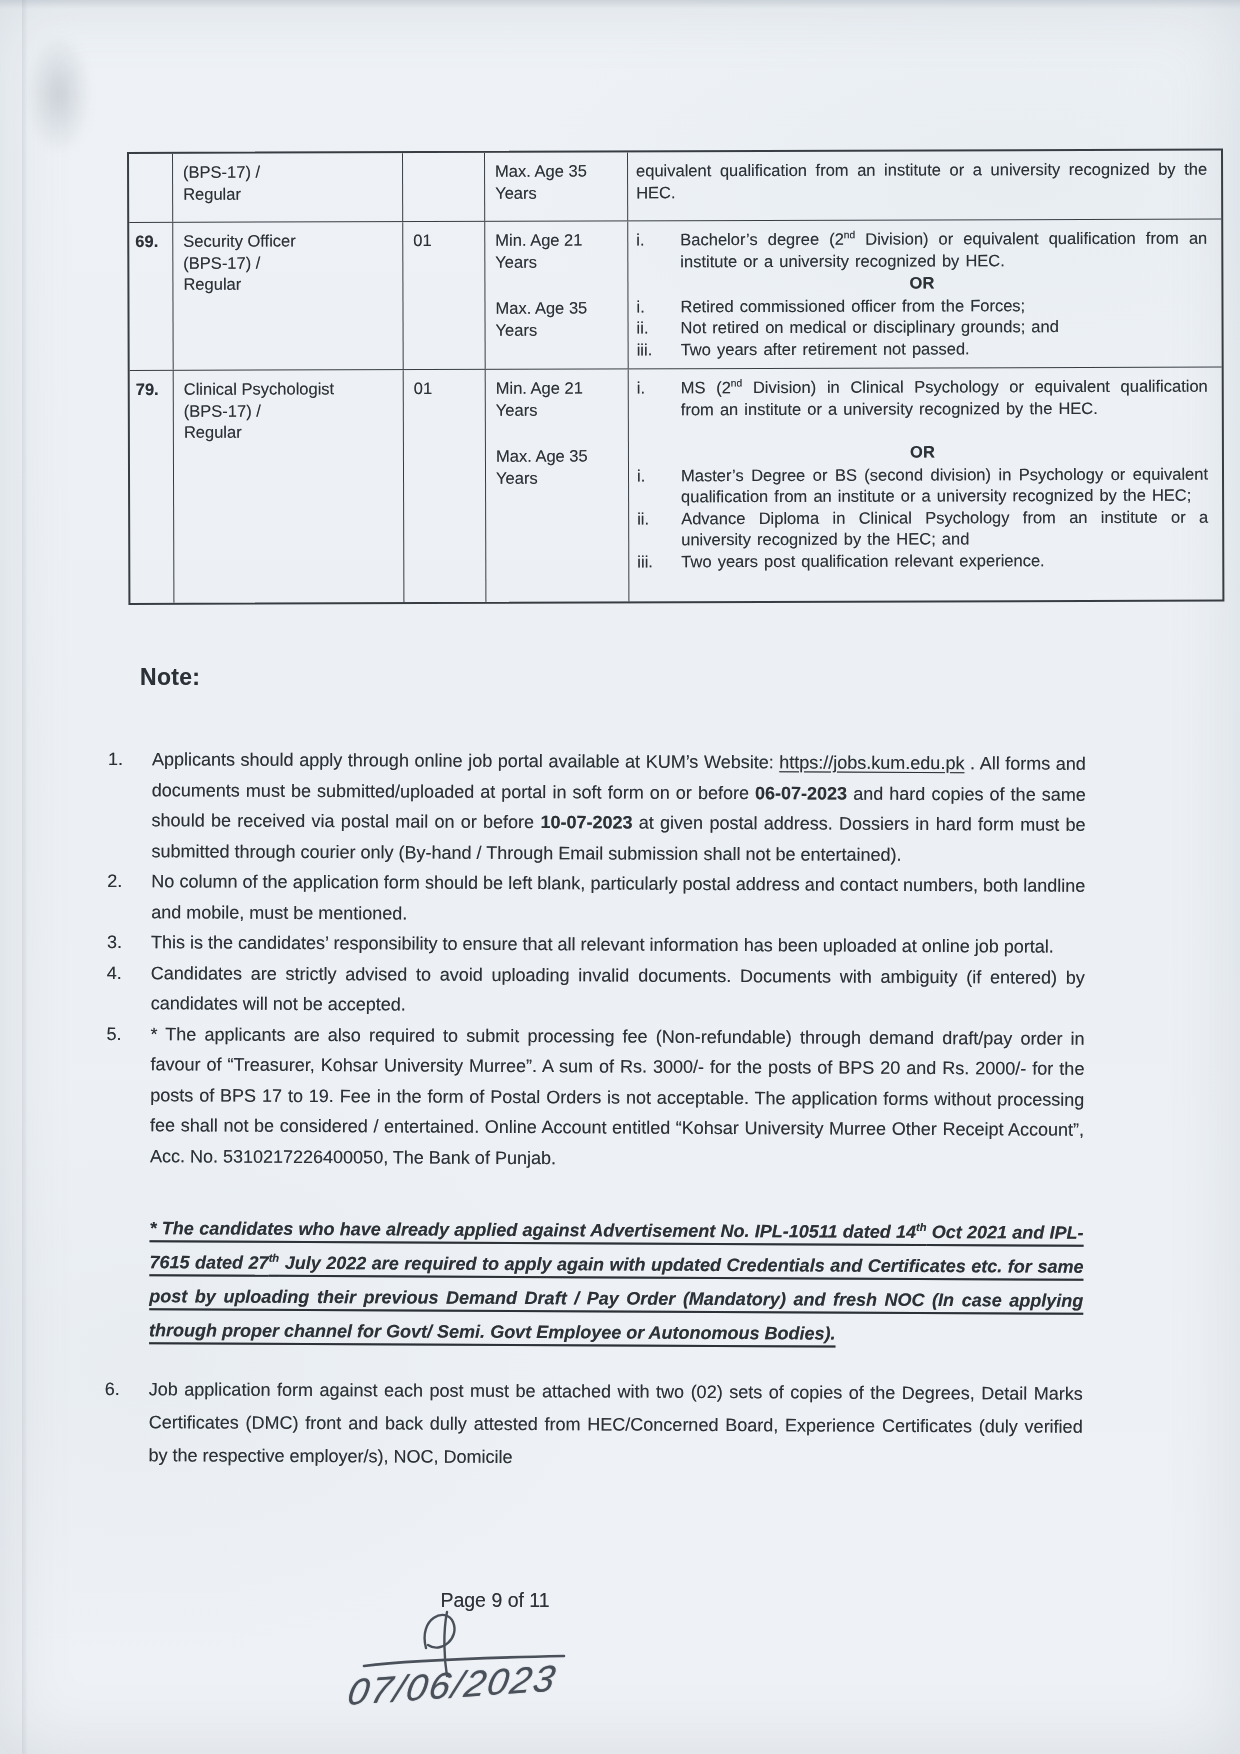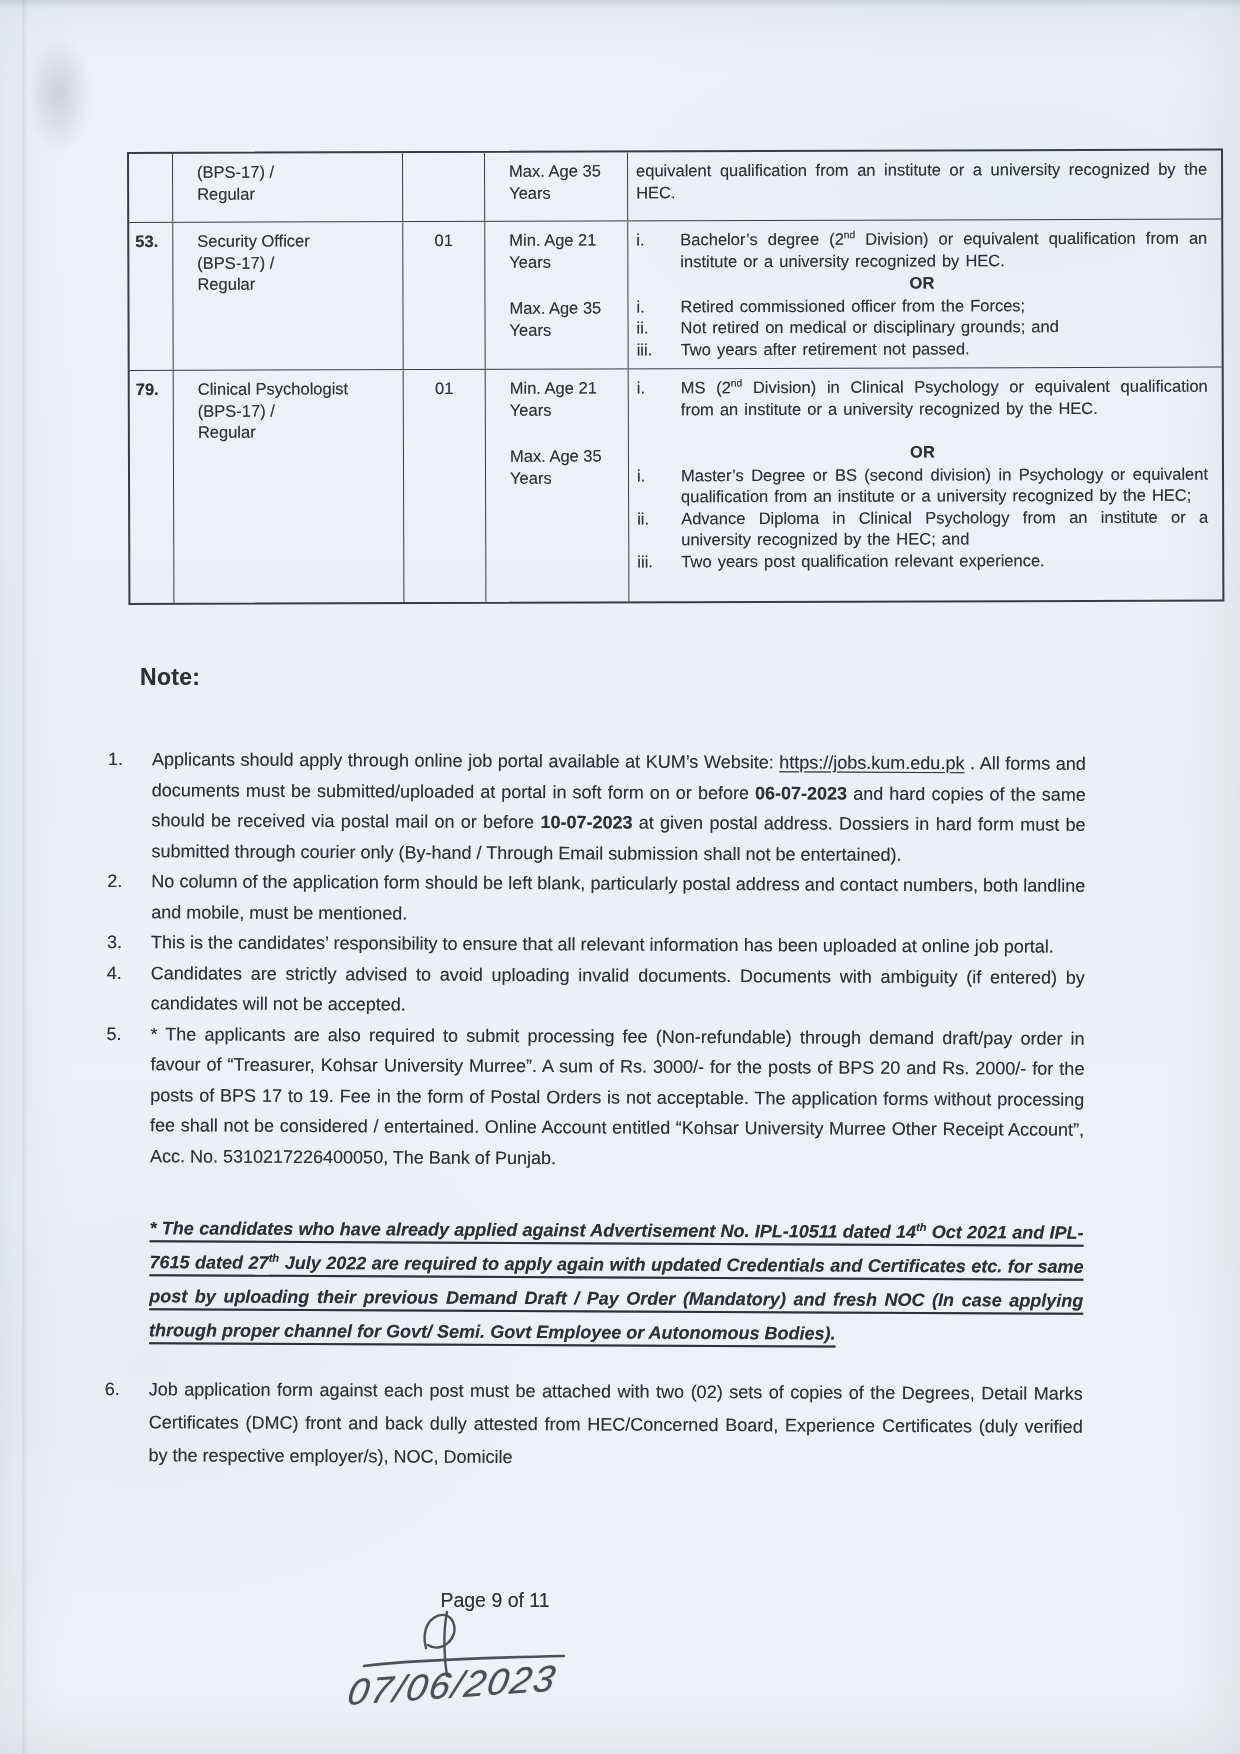--- a/index.html
+++ b/index.html
@@ -43,27 +43,27 @@
     border:2px solid var(--border);
     transform:rotate(-0.18deg);transform-origin:left top;
     font-size:16.5px;line-height:21.5px;
   }
   .trow{
     display:grid;
     grid-template-columns:43px 230px 82px 143px 1fr;
     border-top:1.6px solid var(--border);
   }
   .trow:first-child{border-top:none;}
-  .trow > div{border-left:1.6px solid var(--border);padding:8px 24px;}
+  .trow > div{border-left:1.6px solid var(--border);padding:8px 10px;}
   .trow > div:first-child{border-left:none;}
   .r0{min-height:68px;}
   .r1{min-height:146px;}
   .r2{min-height:232px;}
   .c-num{font-weight:bold;padding-left:6px !important;padding-right:2px !important;}
-  .c-qty{text-align:center;}
+  .c-qty{text-align:left;}
   .c-age .age-max{margin-top:25px;}
   .c-qual{padding:8px 14px 8px 8px !important;}
   .qitem{display:flex;}
   .qlabel{width:44px;flex:none;}
   .qtext{flex:1;text-align:justify;word-spacing:1.5px;}
   .qplain{text-align:justify;word-spacing:1.5px;}
   .qor{text-align:center;font-weight:bold;margin:1px 0;}
   .qgap{height:21px;}
   sup{font-size:62%;vertical-align:super;line-height:0;}
 
@@ -124,21 +124,21 @@
         <div class="c-post">(BPS-17) /<br>Regular</div>
         <div class="c-qty"></div>
         <div class="c-age">
           <div class="age-only">Max. Age 35 Years</div>
         </div>
         <div class="c-qual">
           <div class="qplain">equivalent qualification from an institute or a university recognized by the HEC.</div>
         </div>
       </div>
       <div class="trow r1">
-        <div class="c-num">53.</div>
+        <div class="c-num">69.</div>
         <div class="c-post">Security Officer<br>(BPS-17) /<br>Regular</div>
         <div class="c-qty">01</div>
         <div class="c-age">
           <div class="age-min">Min. Age 21 Years</div>
           <div class="age-max">Max. Age 35 Years</div>
         </div>
         <div class="c-qual">
           <div class="qitem">
             <span class="qlabel">i.</span>
             <span class="qtext">Bachelor’s degree (2<sup>nd</sup> Division) or equivalent qualification from an institute or a university recognized by HEC.</span>

